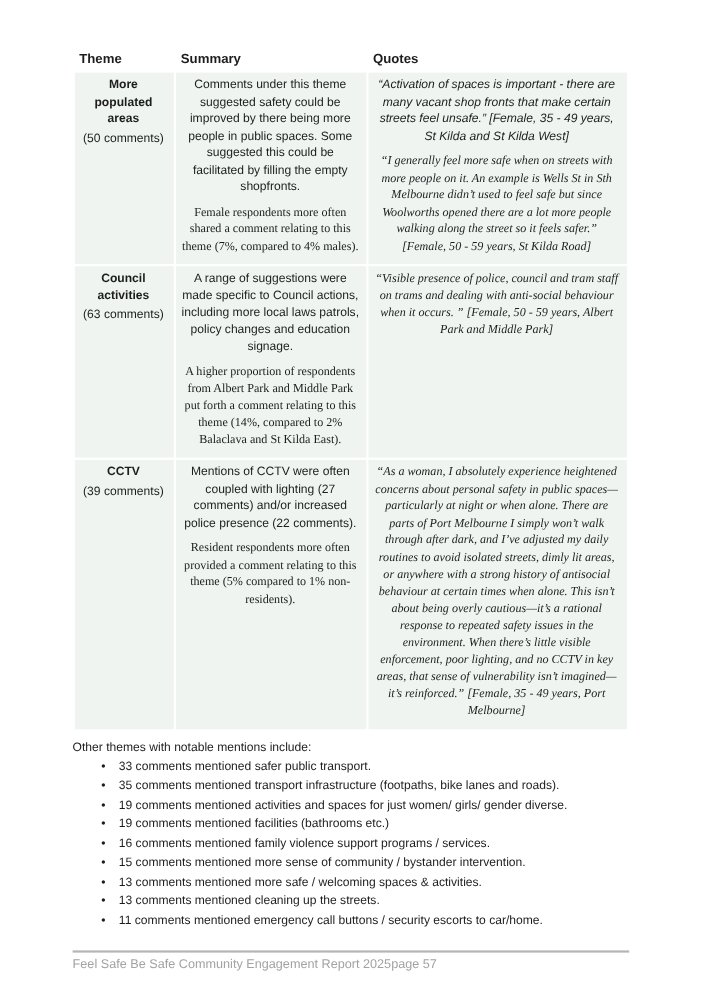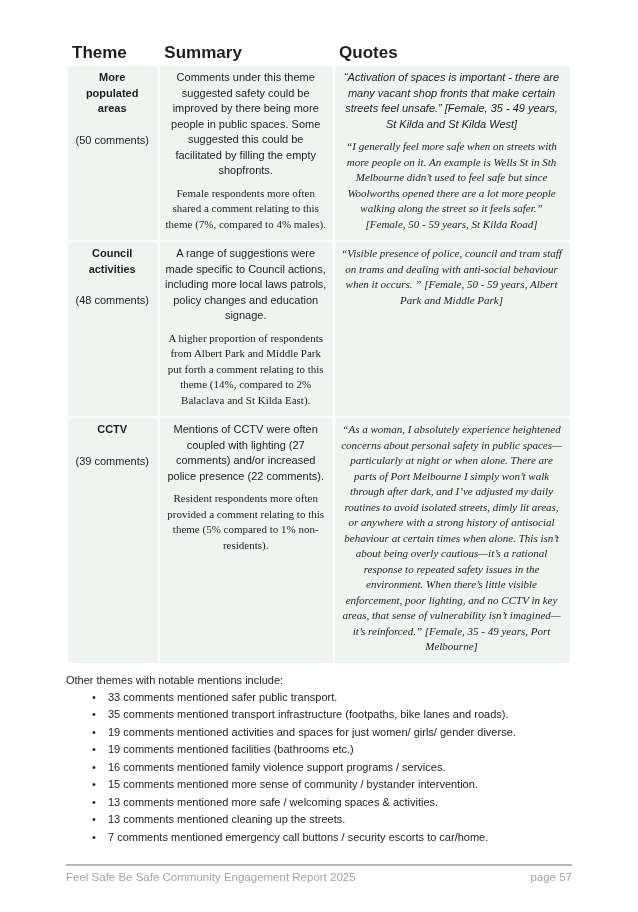--- a/index.html
+++ b/index.html
@@ -26,38 +26,38 @@
     width:506px;
     border-collapse:separate;
     border-spacing:2px;
     table-layout:fixed;
   }
   col.c-theme{width:90px;}
   col.c-summary{width:172px;}
   col.c-quotes{width:234px;}
   th{
     text-align:left;
-    font-size:17px;
+    font-size:12px;
     font-weight:bold;
     padding:1px 4px 4px 4px;
     background:#ffffff;
     line-height:14px;
   }
   td{
     background:var(--row-bg);
     vertical-align:top;
     font-size:11px;
     line-height:15.5px;
     padding:4px 6px 8px 4px;
     text-align:center;
   }
   td p{margin:0 0 7px 0;}
   td p:last-child{margin-bottom:0;font-family:Liberation Serif, serif;}
   .theme-name{font-weight:bold;}
-  .theme-count{margin-top:16px;}
+  .theme-count{margin-top:2px;}
   .quotes-cell{font-style:italic;}
   .other-intro{
     margin:8px 0 4px 0;
     font-size:11px;
     line-height:14px;
   }
   ul.other-list{
     list-style:none;
     margin:0;padding:0;
   }
@@ -74,21 +74,21 @@
     margin-left:26px;
     flex:0 0 auto;
     font-size:11px;
   }
   .footer{
     position:absolute;
     left:66px;right:66px;top:864px;
     border-top:2px solid var(--rule);
     padding-top:5px;
     display:flex;
-    justify-content:space-between;
+    justify-content:flex-start;
     font-size:11.5px;
     color:var(--footer-text);
   }
 </style>
 </head>
 <body>
 
 <div class="page">
 
   <table class="themes">
@@ -115,21 +115,21 @@
             <p>Female respondents more often shared a comment relating to this theme (7%, compared to 4% males).</p>
           </td>
           <td class="quotes-cell">
             <p>“Activation of spaces is important - there are many vacant shop fronts that make certain streets feel unsafe.” [Female, 35 - 49 years, St Kilda and St Kilda West]</p>
             <p>“I generally feel more safe when on streets with more people on it.  An example is Wells St in Sth Melbourne didn’t used to feel safe but since Woolworths opened there are a lot more people walking along the street so it feels safer.” [Female, 50 - 59 years, St Kilda Road]</p>
           </td>
         </tr>
         <tr>
           <td class="theme-cell">
             <div class="theme-name">Council activities</div>
-            <div class="theme-count">(48 comments)</div>
+            <div class="theme-count">(63 comments)</div>
           </td>
           <td class="summary-cell">
             <p>A range of suggestions were made specific to Council actions, including more local laws patrols, policy changes and education signage.</p>
             <p>A higher proportion of respondents from Albert Park and Middle Park put forth a comment relating to this theme (14%, compared to 2% Balaclava and St Kilda East).</p>
           </td>
           <td class="quotes-cell">
             <p>“Visible presence of police, council and tram staff on trams and dealing with anti-social behaviour when it occurs. ” [Female, 50 - 59 years, Albert Park and Middle Park]</p>
           </td>
         </tr>
         <tr>
@@ -178,21 +178,21 @@
       <li>
         <span class="dot">•</span>
         <span class="item-text">13 comments mentioned more safe / welcoming spaces &amp; activities.</span>
       </li>
       <li>
         <span class="dot">•</span>
         <span class="item-text">13 comments mentioned cleaning up the streets.</span>
       </li>
       <li>
         <span class="dot">•</span>
-        <span class="item-text">7 comments mentioned emergency call buttons / security escorts to car/home.</span>
+        <span class="item-text">11 comments mentioned emergency call buttons / security escorts to car/home.</span>
       </li>
     </ul>
 
   <div class="footer">
     <span>Feel Safe Be Safe Community Engagement Report 2025</span>
     <span>page 57</span>
   </div>
 
 </div>
 

